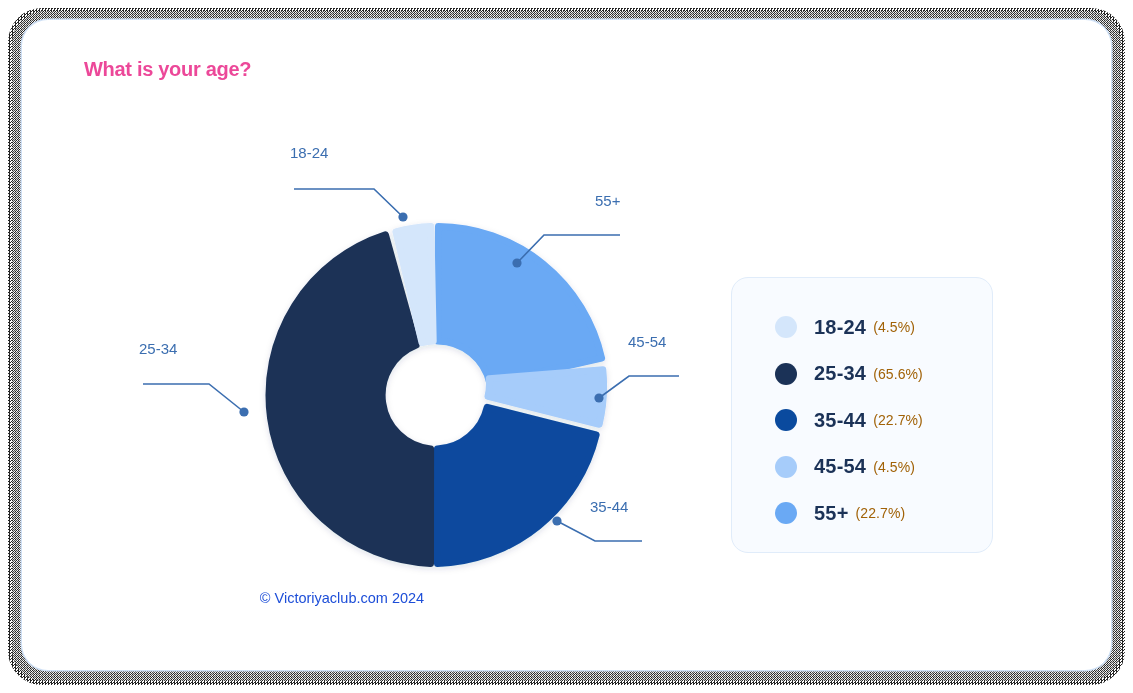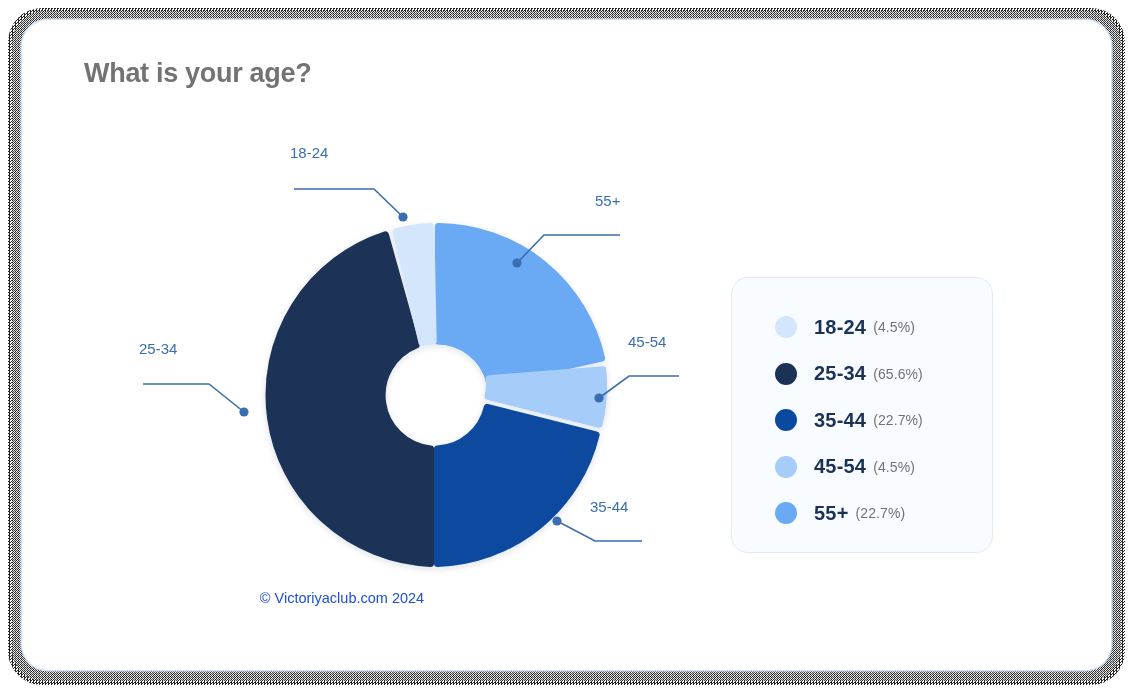--- a/index.html
+++ b/index.html
@@ -51,23 +51,23 @@
     background: #ffffff;
     border-radius: 26px;
     box-shadow: 0 0 0 1.5px #cfe0f5;
     overflow: hidden;
   }
 
   #page-title {
     position: absolute;
     left: 62px;
     top: 38px;
-    font-size: 27px;
+    font-size: 20px;
     font-weight: bold;
-    color: #737373;
+    color: #ec4899;
     letter-spacing: -0.3px;
   }
 
   
   #chart-area {
     position: absolute;
     left: 0;
     top: 0;
     width: 1089px;
     height: 650px;
@@ -129,21 +129,21 @@
     margin-right: 17px;
   }
   .legend-label {
     font-size: 20px;
     font-weight: bold;
     color: #1b3257;
     letter-spacing: 0.2px;
   }
   .legend-pct {
     font-size: 14px;
-    color: #737373;
+    color: #a16207;
     margin-left: 7px;
     letter-spacing: 0.1px;
   }
 </style>
 </head>
 <body>
 
 <div id="frame-shadow"></div>
 <div id="frame-shadow-2"></div>
 

